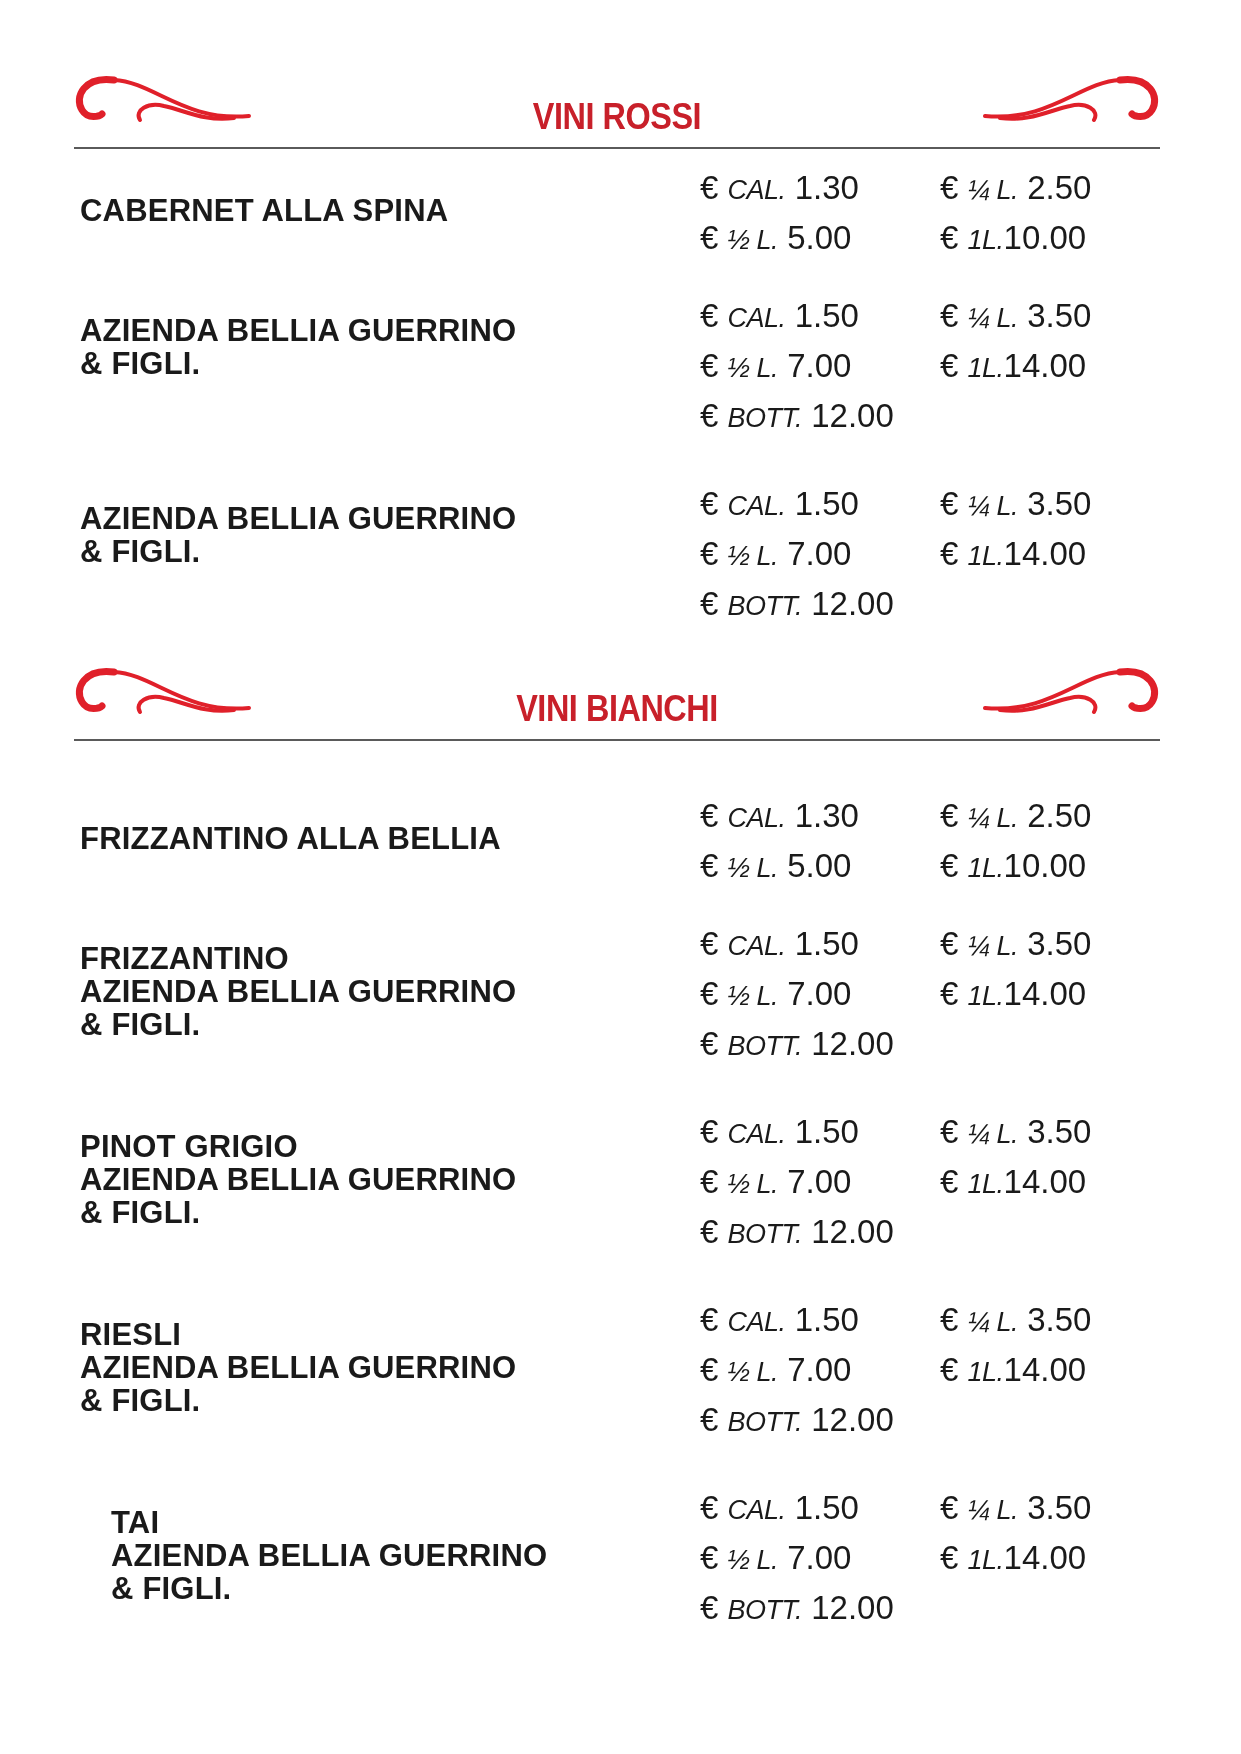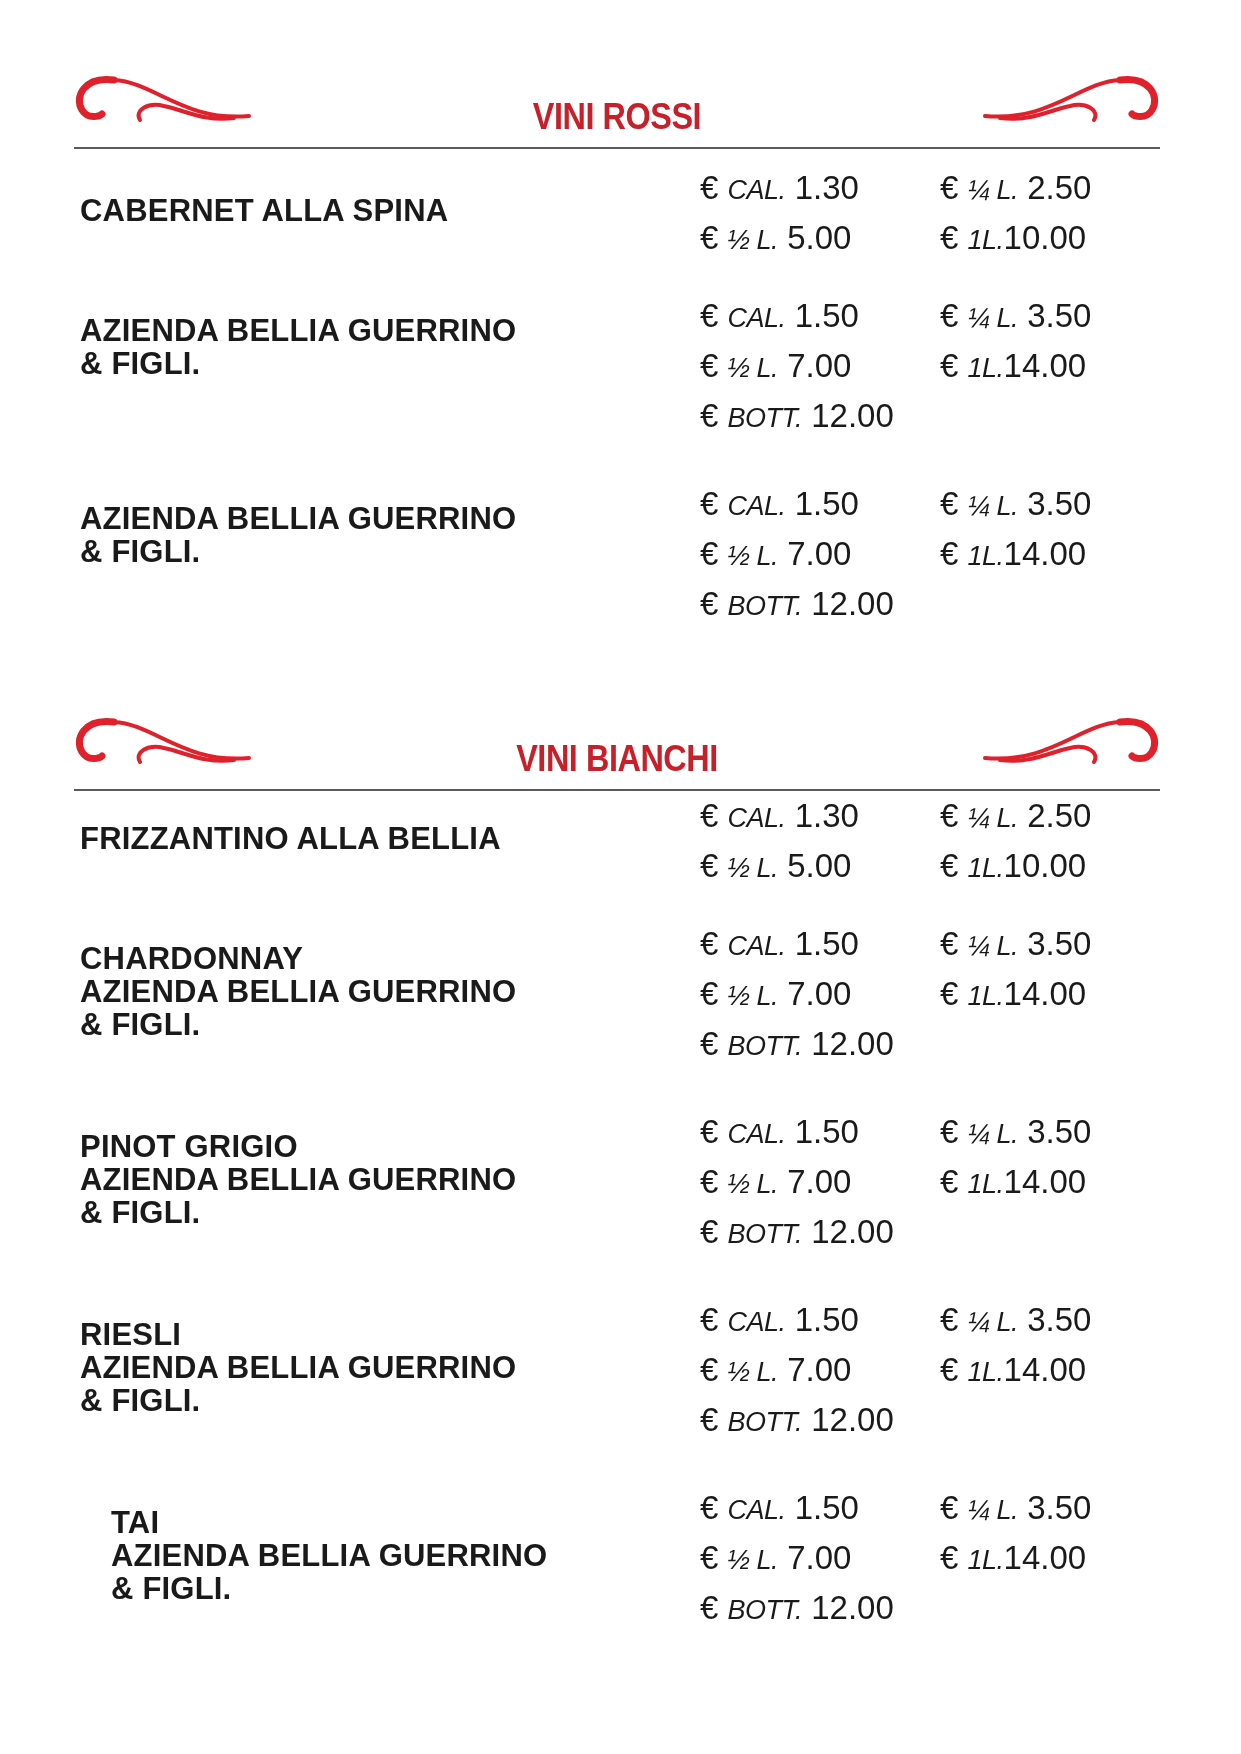--- a/index.html
+++ b/index.html
@@ -69,21 +69,21 @@
     <div>AZIENDA BELLIA GUERRINO</div>
     <div>&amp; FIGLI.</div>
   </div>
   <div class="price" style="left:620px; top:0;"><span class="eur">€</span> <span class="unit">CAL.</span> <span class="amt">1.50</span></div>
   <div class="price" style="left:860px; top:0;"><span class="eur">€</span> <span class="unit">¼ L.</span> <span class="amt">3.50</span></div>
   <div class="price" style="left:620px; top:50px;"><span class="eur">€</span> <span class="unit">½ L.</span> <span class="amt">7.00</span></div>
   <div class="price" style="left:860px; top:50px;"><span class="eur">€</span> <span class="unit">1L.</span><span class="amt">14.00</span></div>
   <div class="price" style="left:620px; top:100px;"><span class="eur">€</span> <span class="unit">BOTT.</span> <span class="amt">12.00</span></div>
 </div>
 
-<div class="section-header" style="top:712px;">
+<div class="section-header" style="top:662px;">
   <div class="flourish" style="left:0; top:2px;">
     <svg viewBox="0 0 180 60">
         <path d="M40 8 C10 4 0 25 8 38 C14 48 26 44 28 42" fill="none" stroke="#e0202a" stroke-width="7" stroke-linecap="round"></path>
         <path d="M40 8 C80 10 110 50 175 44" fill="none" stroke="#e0202a" stroke-width="4" stroke-linecap="round"></path>
         <path d="M66 48 C60 38 74 30 90 34 C110 38 130 50 160 46" fill="none" stroke="#e0202a" stroke-width="4" stroke-linecap="round"></path>
       </svg>
   </div>
   <div class="section-title" style="top:26px;">VINI BIANCHI</div>
   <div class="flourish" style="right:0; top:2px; transform:scaleX(-1);">
     <svg viewBox="0 0 180 60">
@@ -100,21 +100,21 @@
     <div>FRIZZANTINO ALLA BELLIA</div>
   </div>
   <div class="price" style="left:620px; top:0;"><span class="eur">€</span> <span class="unit">CAL.</span> <span class="amt">1.30</span></div>
   <div class="price" style="left:860px; top:0;"><span class="eur">€</span> <span class="unit">¼ L.</span> <span class="amt">2.50</span></div>
   <div class="price" style="left:620px; top:50px;"><span class="eur">€</span> <span class="unit">½ L.</span> <span class="amt">5.00</span></div>
   <div class="price" style="left:860px; top:50px;"><span class="eur">€</span> <span class="unit">1L.</span><span class="amt">10.00</span></div>
 </div>
 
 <div class="wine" style="top:924px;">
   <div class="wine-name" style="top:18px;">
-    <div>CHARDONNAY</div>
+    <div>FRIZZANTINO</div>
     <div>AZIENDA BELLIA GUERRINO</div>
     <div>&amp; FIGLI.</div>
   </div>
   <div class="price" style="left:620px; top:0;"><span class="eur">€</span> <span class="unit">CAL.</span> <span class="amt">1.50</span></div>
   <div class="price" style="left:860px; top:0;"><span class="eur">€</span> <span class="unit">¼ L.</span> <span class="amt">3.50</span></div>
   <div class="price" style="left:620px; top:50px;"><span class="eur">€</span> <span class="unit">½ L.</span> <span class="amt">7.00</span></div>
   <div class="price" style="left:860px; top:50px;"><span class="eur">€</span> <span class="unit">1L.</span><span class="amt">14.00</span></div>
   <div class="price" style="left:620px; top:100px;"><span class="eur">€</span> <span class="unit">BOTT.</span> <span class="amt">12.00</span></div>
 </div>
 

